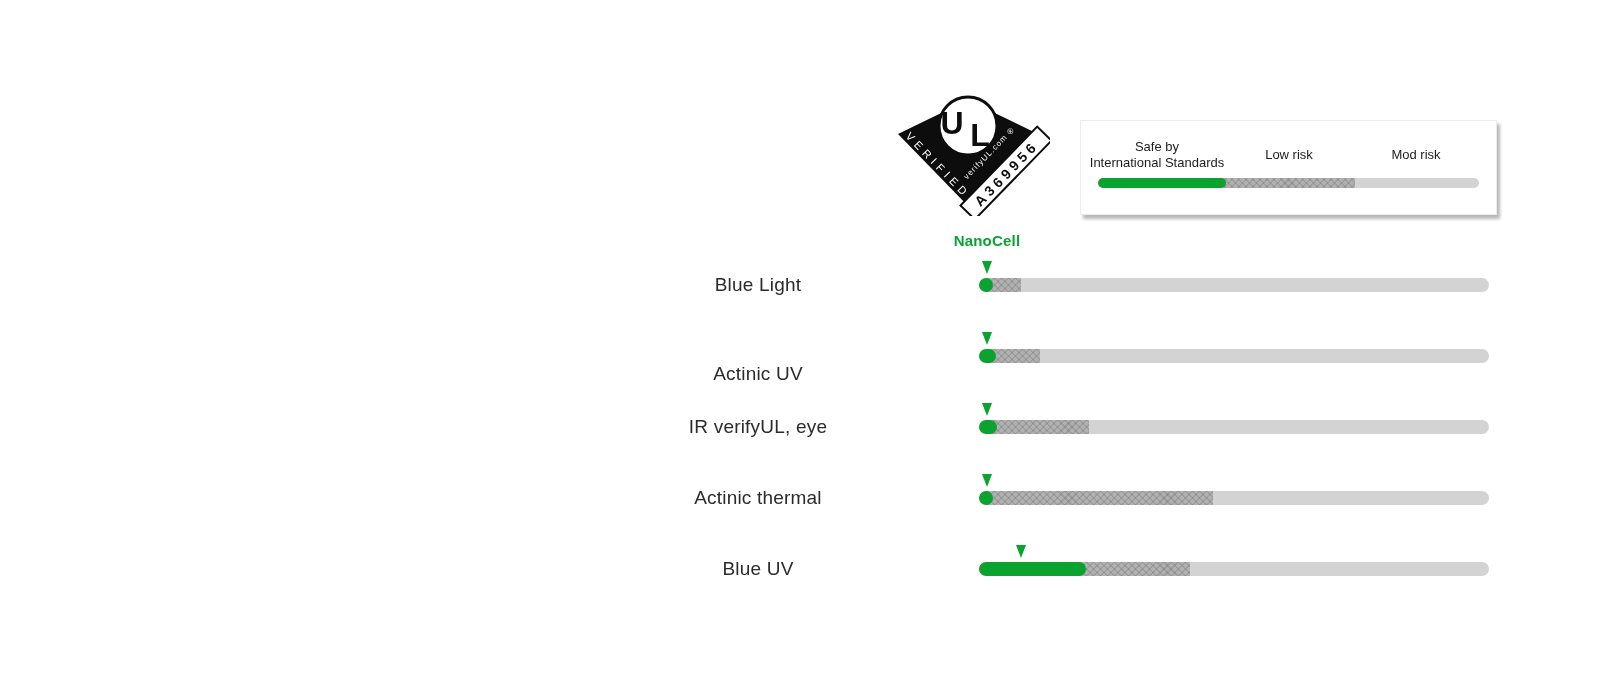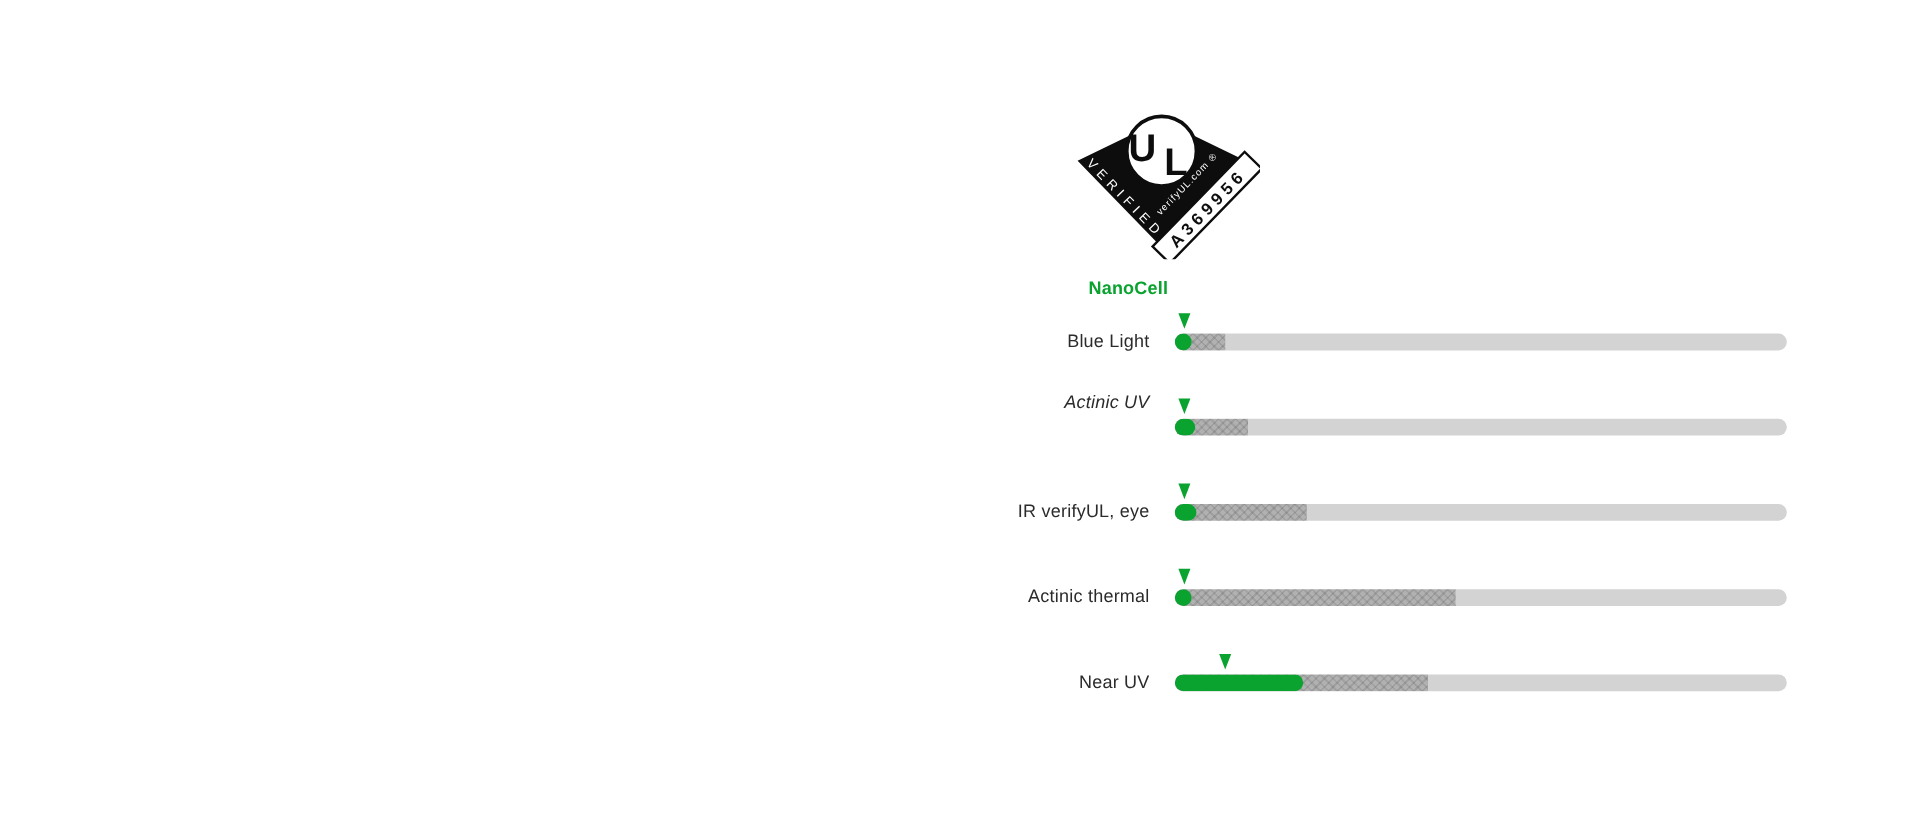--- a/index.html
+++ b/index.html
@@ -2,43 +2,43 @@
 <html><head>
 <meta charset="utf-8">
 <style>
   html,body{margin:0;padding:0;background:#fff;}
   .canvas{
     position:relative;width:1600px;height:700px;background:#ffffff;
     font-family:"Liberation Sans",sans-serif;overflow:hidden;
     --green:#0aa32f;--hatch:#b1b1b1;--track:#d3d3d3;--label:#2b2b2b;
   }
   .row-label{
-    position:absolute;left:558px;width:400px;text-align:right;
-    font-size:15px;line-height:22px;color:var(--label);letter-spacing:.2px;
+    position:absolute;left:558px;width:400px;text-align:center;
+    font-size:19px;line-height:22px;color:var(--label);letter-spacing:.2px;
   }
   .bar{
     position:absolute;left:979px;width:510px;height:14px;border-radius:7px;
     background:var(--track);overflow:hidden;
   }
   .seg-hatch{
     position:absolute;left:0;top:0;bottom:0;background-color:var(--hatch);
     background-image:
       repeating-linear-gradient(45deg, rgba(0,0,0,0.10) 0 1.5px, transparent 1.5px 5px),
       repeating-linear-gradient(135deg, rgba(0,0,0,0.10) 0 1.5px, transparent 1.5px 5px);
   }
   .seg-green{
     position:absolute;left:0;top:0;bottom:0;background:var(--green);border-radius:7px;
   }
   .marker{
     position:absolute;width:0;height:0;
     border-left:5px solid transparent;border-right:5px solid transparent;
     border-top:13px solid var(--green);
   }
   .nanocell{
-    position:absolute;left:907px;top:232px;width:160px;
+    position:absolute;left:907px;top:232px;width:160px;text-align:center;
     font-size:15px;font-weight:bold;color:var(--green);letter-spacing:.2px;
   }
   .legend-card{
     position:absolute;left:1080px;top:120px;width:415px;height:93px;
     background:#fff;border:1px solid #ececec;
     box-shadow:3px 4px 3px rgba(0,0,0,0.28);
   }
   .legend-text{position:absolute;font-size:13px;color:#1c1c1c;text-align:center;line-height:16px;}
   .legend-safe{left:8px;top:18px;width:136px;}
   .legend-low{left:163px;top:26px;width:90px;}
@@ -69,49 +69,61 @@
 
     <g transform="translate(44,71) rotate(45.8)">
       <text x="0" y="4" text-anchor="middle" font-family="Liberation Sans, sans-serif" font-size="11" letter-spacing="4.5" fill="#ffffff">VERIFIED</text>
     </g>
 
     <circle cx="74" cy="32" r="29" fill="#ffffff" stroke="#0d0d0d" stroke-width="3"></circle>
     <text x="58" y="40" text-anchor="middle" font-family="Liberation Sans, sans-serif" font-size="32" font-weight="bold" fill="#0d0d0d">U</text>
     <text x="86" y="52" text-anchor="middle" font-family="Liberation Sans, sans-serif" font-size="32" font-weight="bold" fill="#0d0d0d">L</text>
   </svg>
 
+  <div class="legend-card">
+    <div class="legend-text legend-safe">
+      <span>Safe by</span><br>
+      <span>International Standards</span>
+    </div>
+    <div class="legend-text legend-low">Low risk</div>
+    <div class="legend-text legend-mod">Mod risk</div>
+    <div class="legend-bar">
+      <div class="seg-hatch" id="legend-hatch" style="width: 67.5%;"></div>
+      <div class="seg-green" id="legend-green" style="width: 33.5%;"></div>
+    </div>
+  </div>
 
   <div class="nanocell">NanoCell</div>
 
   <div id="rows">
       <div class="row-label" style="top: 274px;">Blue Light</div>
       <div class="bar" style="top: 278px;">
         <div class="seg-hatch" style="width: 8.2%;"></div>
         <div class="seg-green" style="width: 2.7%;"></div>
       </div>
       <div class="marker" style="left: 982.16px; top: 261px;"></div>
-      <div class="row-label" style="top: 325px; font-style: italic;">Actinic UV</div>
+      <div class="row-label" style="top: 363px;">Actinic UV</div>
       <div class="bar" style="top: 349px;">
         <div class="seg-hatch" style="width: 12%;"></div>
         <div class="seg-green" style="width: 3.3%;"></div>
       </div>
       <div class="marker" style="left: 982.16px; top: 332px;"></div>
       <div class="row-label" style="top: 416px;">IR verifyUL, eye</div>
       <div class="bar" style="top: 420px;">
         <div class="seg-hatch" style="width: 21.6%;"></div>
         <div class="seg-green" style="width: 3.5%;"></div>
       </div>
       <div class="marker" style="left: 982.16px; top: 403px;"></div>
       <div class="row-label" style="top: 487px;">Actinic thermal</div>
       <div class="bar" style="top: 491px;">
         <div class="seg-hatch" style="width: 45.9%;"></div>
         <div class="seg-green" style="width: 2.7%;"></div>
       </div>
       <div class="marker" style="left: 982.16px; top: 474px;"></div>
-      <div class="row-label" style="top: 558px;">Near UV</div>
+      <div class="row-label" style="top: 558px;">Blue UV</div>
       <div class="bar" style="top: 562px;">
         <div class="seg-hatch" style="width: 41.4%;"></div>
         <div class="seg-green" style="width: 21%;"></div>
       </div>
       <div class="marker" style="left: 1015.82px; top: 545px;"></div>
     </div>
 
 </div>
 
 </body></html>

